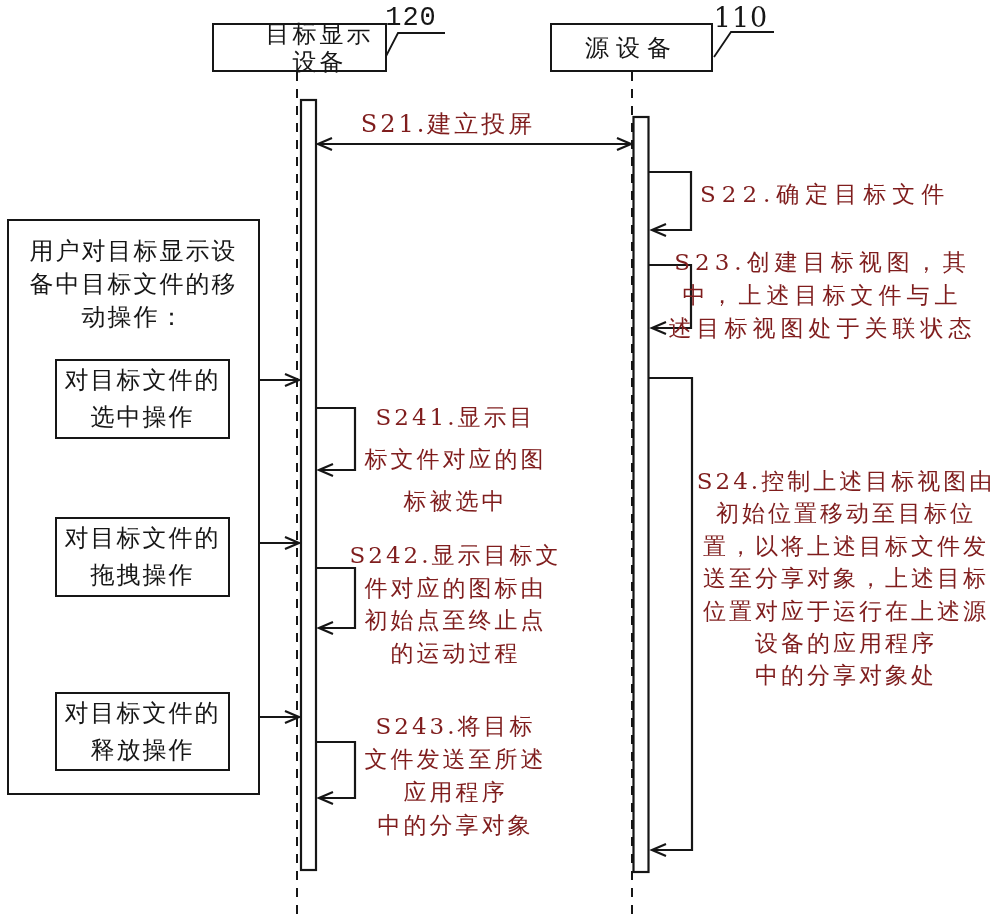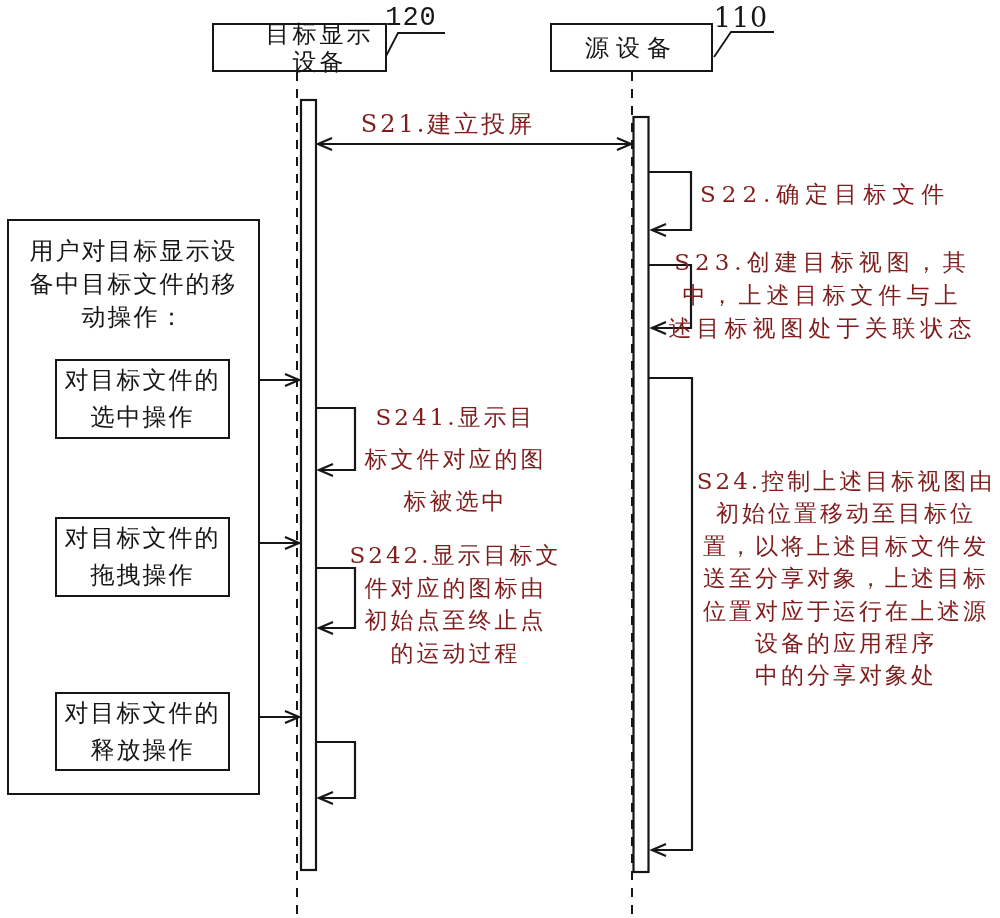--- a/index.html
+++ b/index.html
@@ -179,14 +179,18 @@
 
   <div class="lbl ls3" style="left:338px; top:396px; width:235px; line-height:42px;">S241.显示目
 标文件对应的图
 标被选中</div>
 
   <div class="lbl ls3" style="left:334px; top:539px; width:243px; line-height:32.5px;">S242.显示目标文
 件对应的图标由
 初始点至终止点
 的运动过程</div>
 
+  <div class="lbl ls3" style="left:338px; top:710px; width:235px; line-height:33px;">S243.将目标
+文件发送至所述
+应用程序
+中的分享对象</div>
 
 </div>
 
 </body></html>

